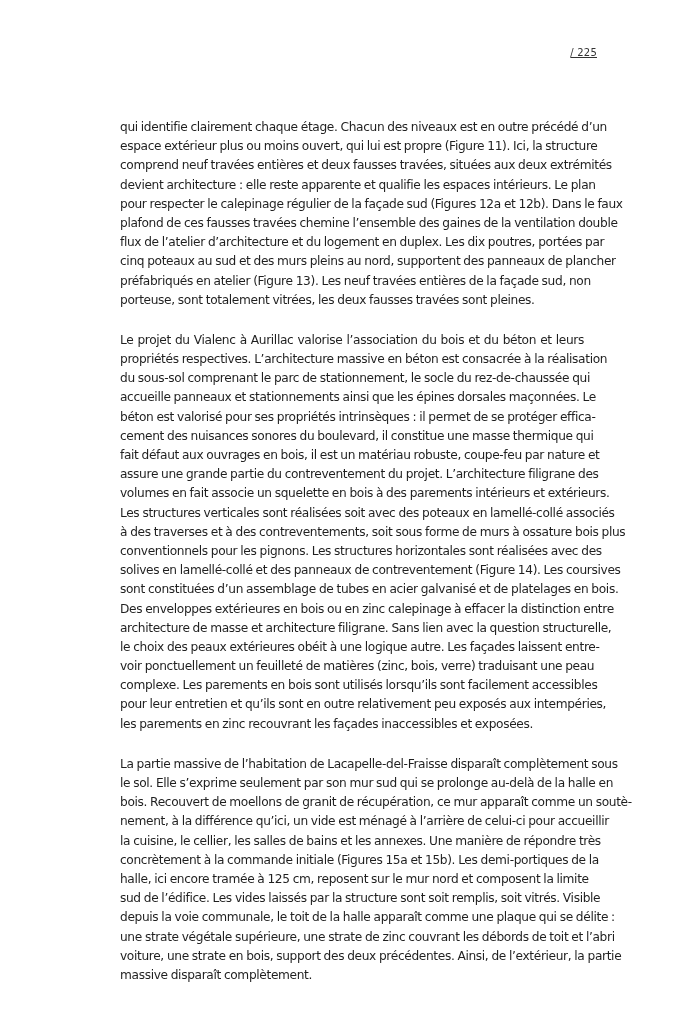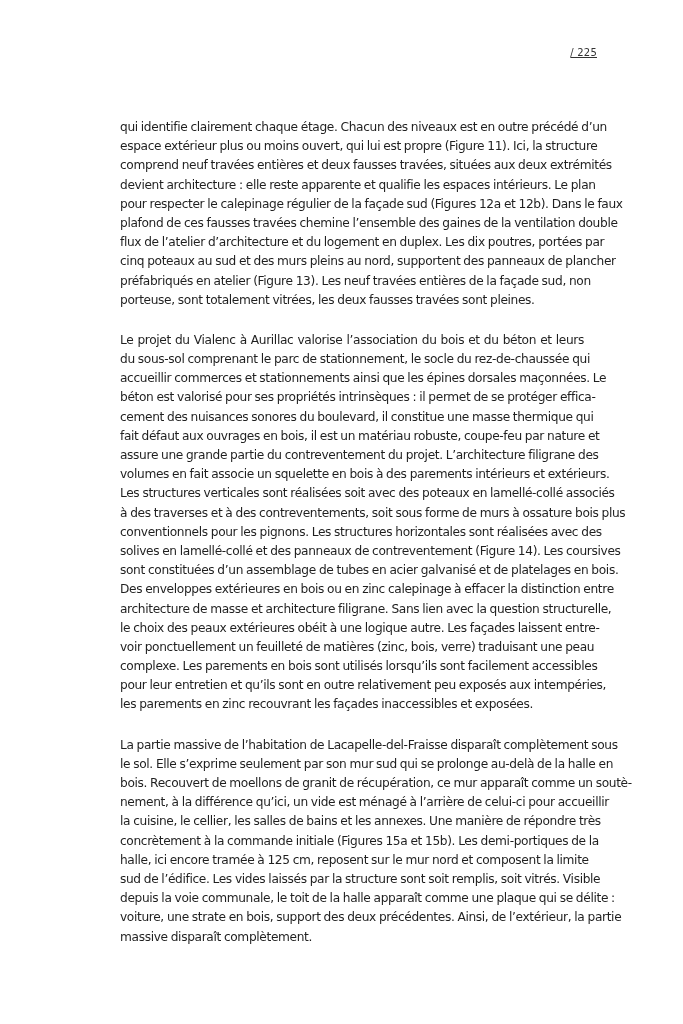--- a/index.html
+++ b/index.html
@@ -64,22 +64,23 @@
     <span class="line">pour respecter le calepinage régulier de la façade sud (Figures 12a et 12b). Dans le faux</span>
     <span class="line">plafond de ces fausses travées chemine l’ensemble des gaines de la ventilation double</span>
     <span class="line">flux de l’atelier d’architecture et du logement en duplex. Les dix poutres, portées par</span>
     <span class="line">cinq poteaux au sud et des murs pleins au nord, supportent des panneaux de plancher</span>
     <span class="line">préfabriqués en atelier (Figure 13). Les neuf travées entières de la façade sud, non</span>
     <span class="line last">porteuse, sont totalement vitrées, les deux fausses travées sont pleines.</span>
   </p>
 
   <p class="para">
     <span class="line">Le projet du Vialenc à Aurillac valorise l’association du bois et du béton et leurs</span>
+    <span class="line">propriétés respectives. L’architecture massive en béton est consacrée à la réalisation</span>
     <span class="line">du sous-sol comprenant le parc de stationnement, le socle du rez-de-chaussée qui</span>
-    <span class="line">accueillir commerces et stationnements ainsi que les épines dorsales maçonnées. Le</span>
+    <span class="line">accueille panneaux et stationnements ainsi que les épines dorsales maçonnées. Le</span>
     <span class="line">béton est valorisé pour ses propriétés intrinsèques : il permet de se protéger effica-</span>
     <span class="line">cement des nuisances sonores du boulevard, il constitue une masse thermique qui</span>
     <span class="line">fait défaut aux ouvrages en bois, il est un matériau robuste, coupe-feu par nature et</span>
     <span class="line">assure une grande partie du contreventement du projet. L’architecture filigrane des</span>
     <span class="line">volumes en fait associe un squelette en bois à des parements intérieurs et extérieurs.</span>
     <span class="line">Les structures verticales sont réalisées soit avec des poteaux en lamellé-collé associés</span>
     <span class="line">à des traverses et à des contreventements, soit sous forme de murs à ossature bois plus</span>
     <span class="line">conventionnels pour les pignons. Les structures horizontales sont réalisées avec des</span>
     <span class="line">solives en lamellé-collé et des panneaux de contreventement (Figure 14). Les coursives</span>
     <span class="line">sont constituées d’un assemblage de tubes en acier galvanisé et de platelages en bois.</span>
@@ -95,17 +96,18 @@
   <p class="para">
     <span class="line">La partie massive de l’habitation de Lacapelle-del-Fraisse disparaît complètement sous</span>
     <span class="line">le sol. Elle s’exprime seulement par son mur sud qui se prolonge au-delà de la halle en</span>
     <span class="line">bois. Recouvert de moellons de granit de récupération, ce mur apparaît comme un soutè-</span>
     <span class="line">nement, à la différence qu’ici, un vide est ménagé à l’arrière de celui-ci pour accueillir</span>
     <span class="line">la cuisine, le cellier, les salles de bains et les annexes. Une manière de répondre très</span>
     <span class="line">concrètement à la commande initiale (Figures 15a et 15b). Les demi-portiques de la</span>
     <span class="line">halle, ici encore tramée à 125 cm, reposent sur le mur nord et composent la limite</span>
     <span class="line">sud de l’édifice. Les vides laissés par la structure sont soit remplis, soit vitrés. Visible</span>
     <span class="line">depuis la voie communale, le toit de la halle apparaît comme une plaque qui se délite :</span>
+    <span class="line">une strate végétale supérieure, une strate de zinc couvrant les débords de toit et l’abri</span>
     <span class="line">voiture, une strate en bois, support des deux précédentes. Ainsi, de l’extérieur, la partie</span>
     <span class="line last">massive disparaît complètement.</span>
   </p>
 
 </div>
 
 </body></html>

